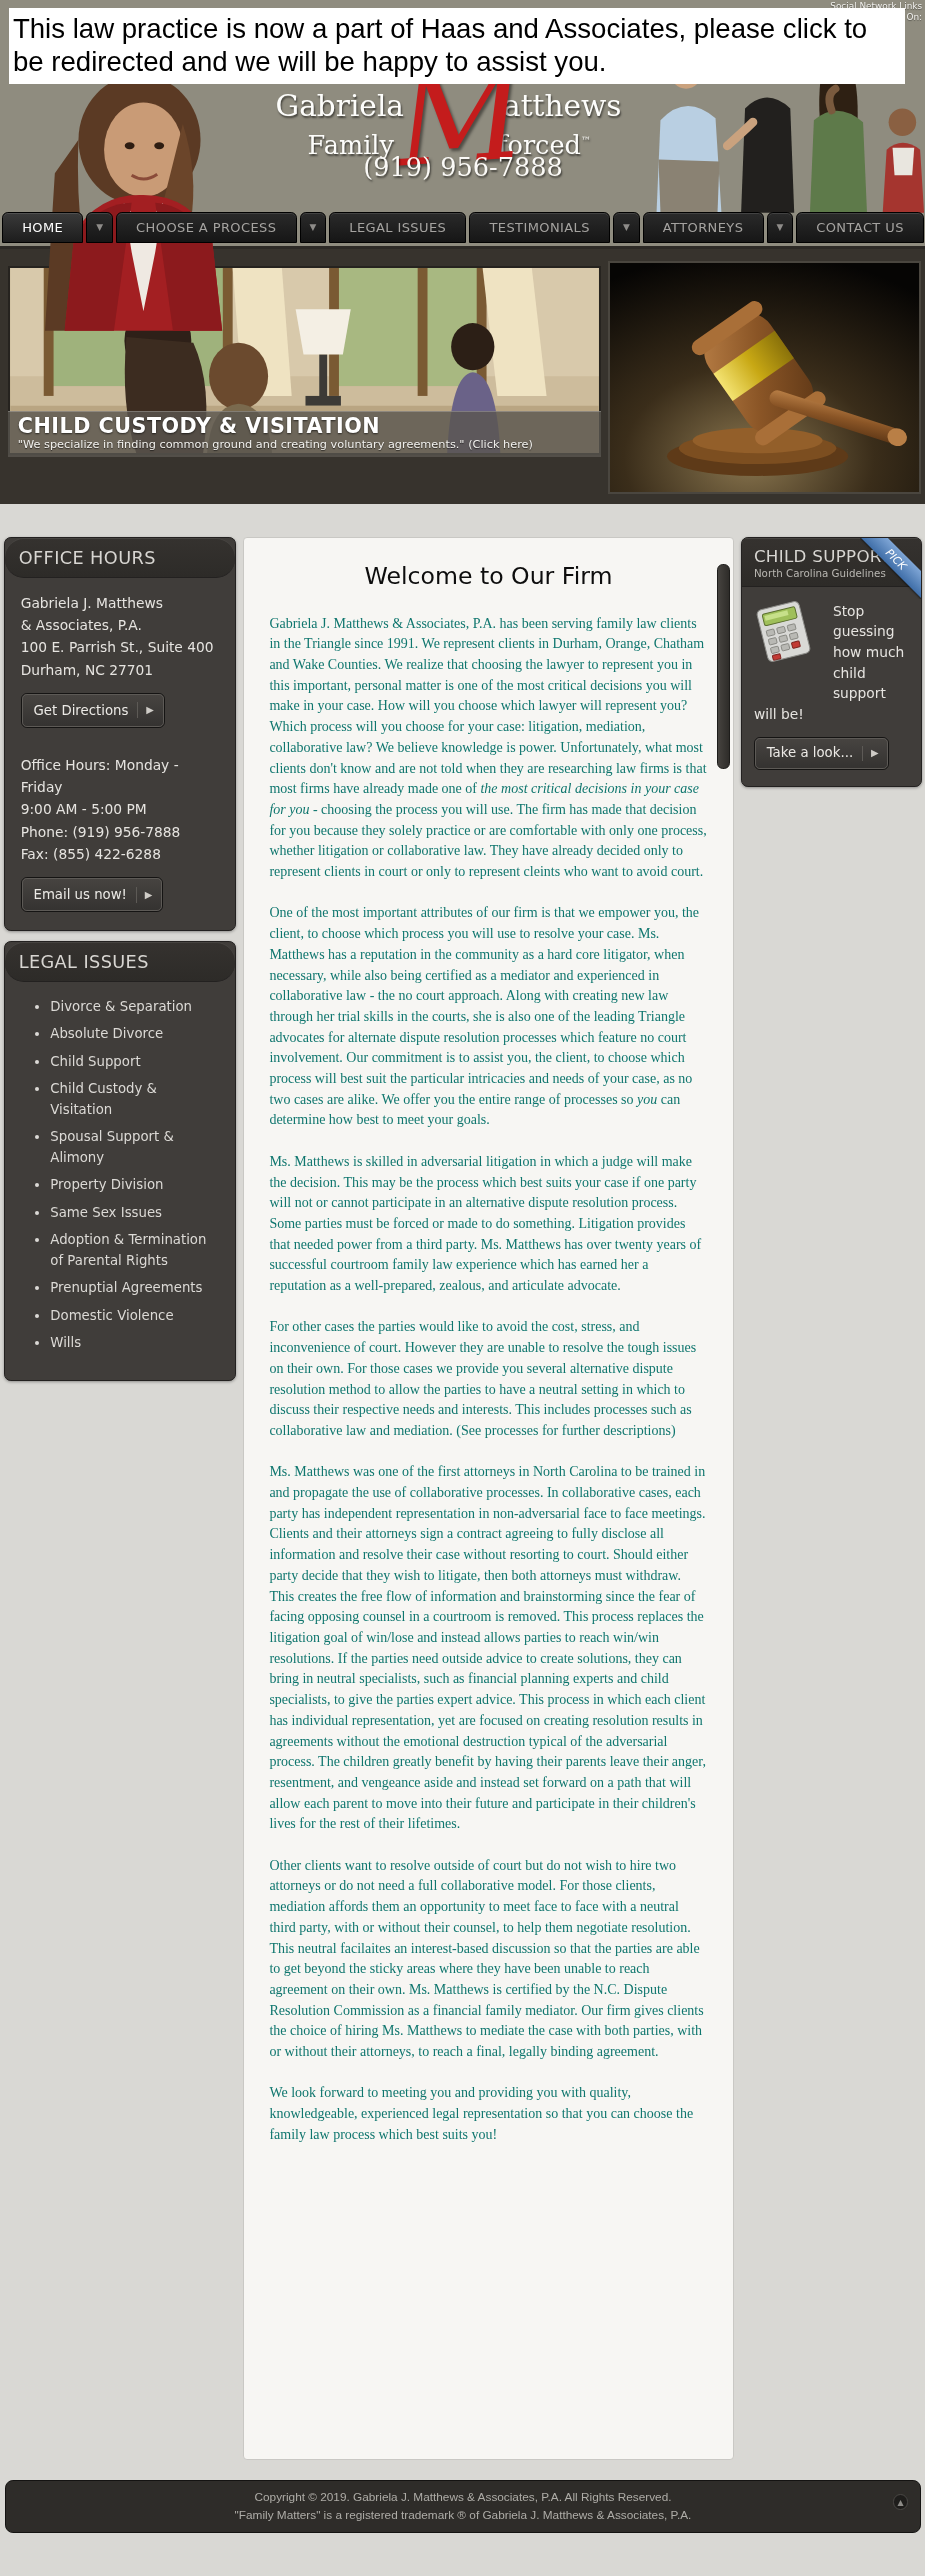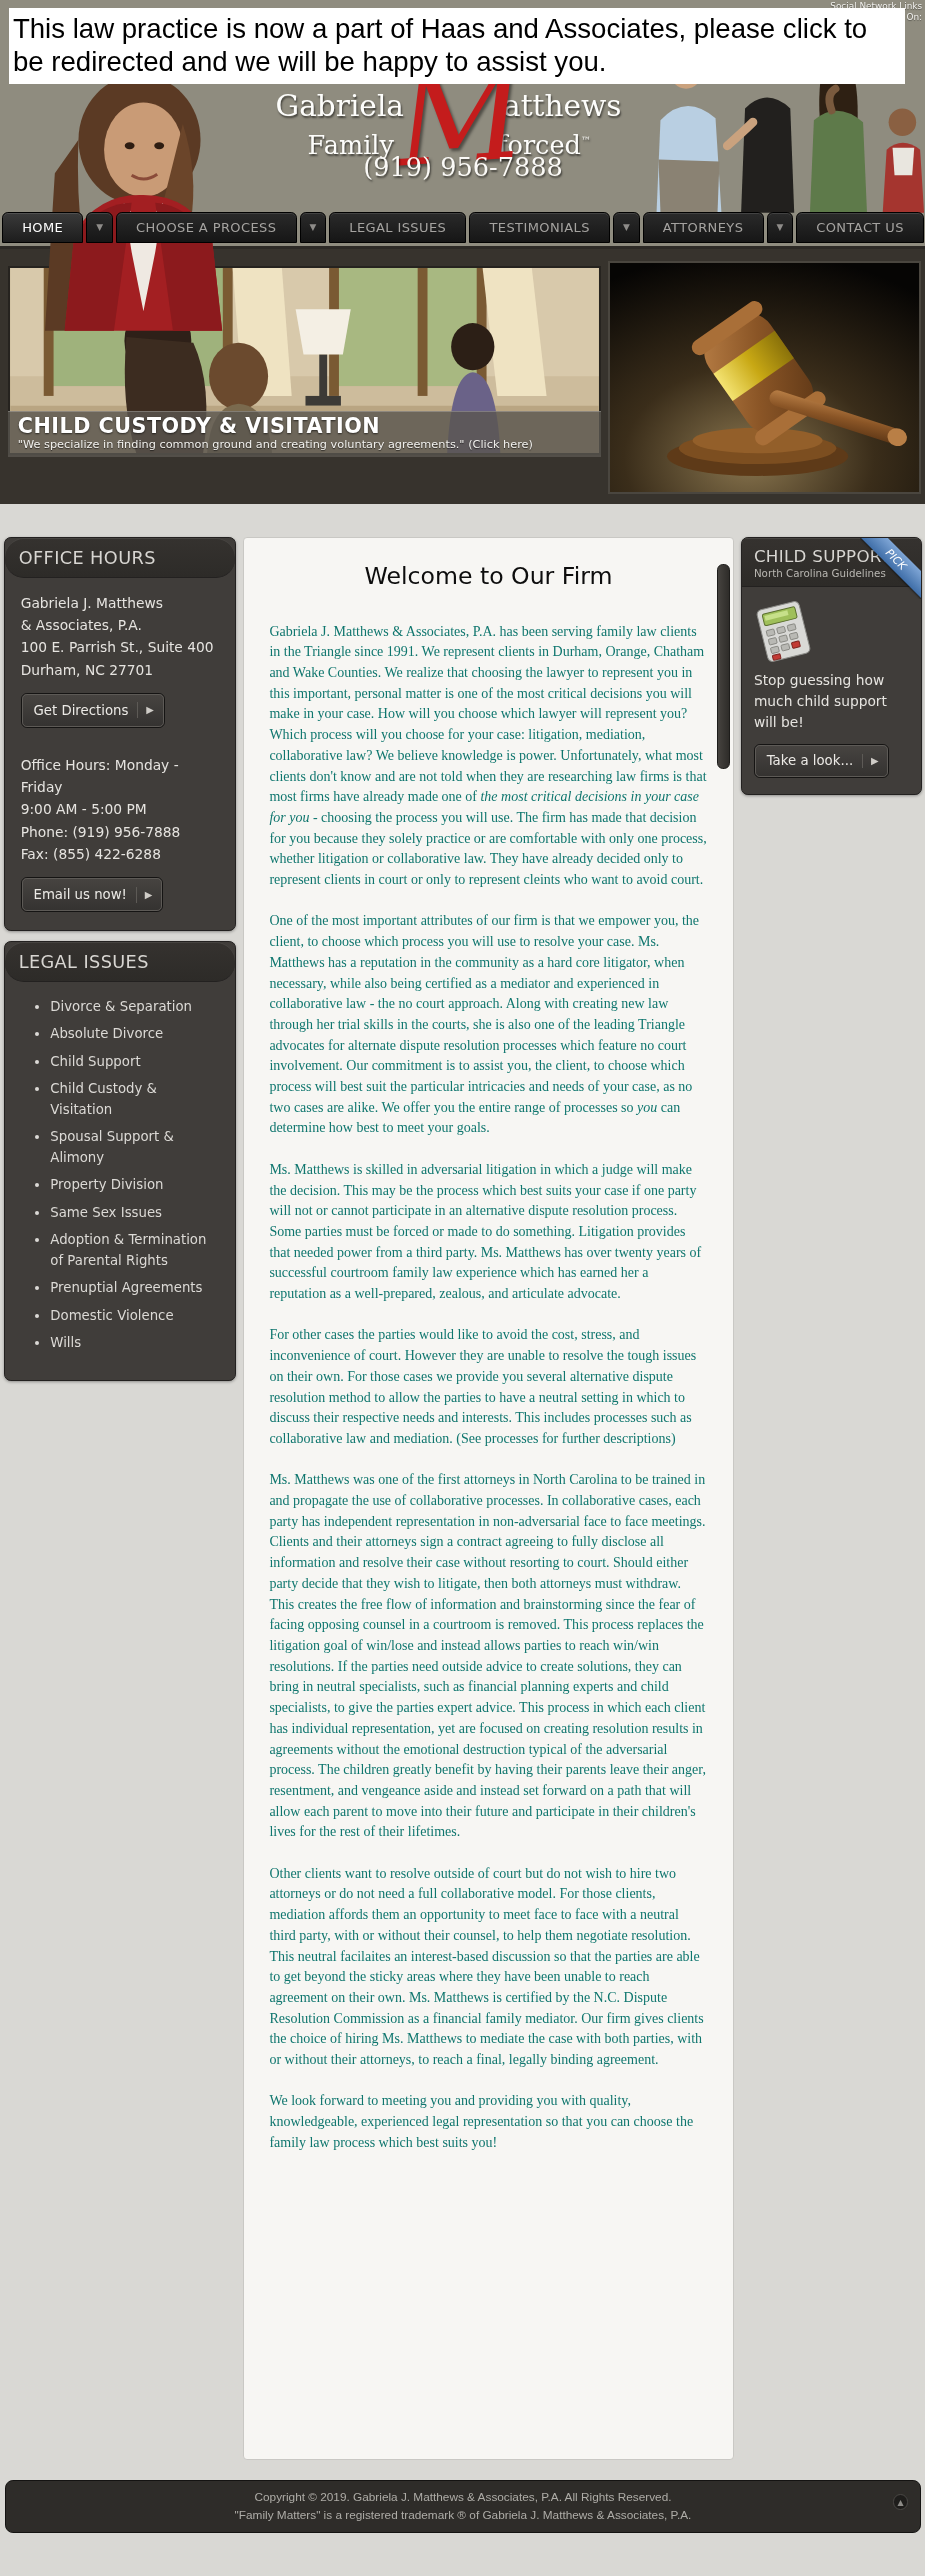--- a/index.html
+++ b/index.html
@@ -53,34 +53,34 @@
   .side-btn { display:inline-flex; align-items:center; margin-top:11.8px; background:linear-gradient(#474441,#343230); border:1px solid #151413; outline:1px solid #5d5a56; outline-offset:-2px; border-radius:5.9px; padding:5.9px 9.9px 5.9px 11.8px; color:#eceae6; font-size:13.3px; cursor:pointer; }
   .side-btn .btn-arrow { margin-left:8.9px; padding-left:7.9px; border-left:1px solid #5d5a56; color:#cfccc7; font-size:9.9px; }
 
   .hours-block { margin-top:25.6px; }
 
   .issues-list { list-style:disc; margin:5.9px 0 7.9px 29.6px; color:#dcdad6; font-size:13.3px; line-height:1.55; }
   .issues-list li { margin:6.9px 0; cursor:pointer; }
 
   
   .content-box { position:relative; background:#f7f6f3; border:1px solid #c9c8c4; border-radius:3.9px; min-height:1923px; padding:23.6px 25.6px 29.6px 25.6px; }
-  .content-title { text-align:center; font-size:23.6px; color:#0d0d0d; margin-bottom:32px; }
+  .content-title { text-align:center; font-size:23.6px; color:#0d0d0d; margin-bottom:24px; }
   .content-box p { font-size:14px; line-height:20.7px; color:#0f766e; margin:0 0 20.7px 0;font-family:Liberation Serif, serif; }
   .content-box p:last-child { margin-bottom:0; }
   .scrollbar-thumb { position:absolute; top:25.6px; right:3px; width:12.8px; height:205px; background:linear-gradient(90deg,#46433f,#2e2c29); border:1px solid #1d1c1a; border-radius:5.9px; cursor:grab; }
 
   
   .cs-box { position:relative; }
   .cs-header { position:relative; background:linear-gradient(#35322f,#2d2b28); border-bottom:1px solid #232120; box-shadow:inset 0 1px 0 rgba(255,255,255,.09); padding:7.9px 11.8px 6.9px 11.8px; }
   .cs-title { color:#d8d6d2; font-size:16.7px; letter-spacing:0.3px; }
   .cs-sub { color:#b9b7b2; font-size:10.3px; margin-top:1px; }
   .ribbon-corner { position:absolute; top:0; right:0; width:61px; height:61px; overflow:hidden; pointer-events:none; }
   .ribbon { position:absolute; top:11.8px; right:-21.7px; width:94px; transform:rotate(45deg); background:linear-gradient(#7fa6d6,#3f6ea8); color:#fff; font-size:10.8px; font-style:italic; text-align:center; padding:3px 0; box-shadow:0 1px 2px rgba(0,0,0,.5); }
   .cs-body { padding:13.8px 11.8px 15.8px 11.8px; color:#e6e4e0; font-size:13.8px; line-height:1.5; }
-  .cs-flex { display:flex; gap:3px;flex-direction:column; }
+  .cs-flex { display:flex; gap:18px; }
   .calc-icon { flex:0 0 61px; }
   .cs-text { flex:1; }
 
   
   .footer { position:relative; margin:19.7px 4.9px 0 4.9px; background:#2e2c29; border:1px solid #141312; border-radius:7.9px; height:53px; display:flex; flex-direction:column; align-items:center; justify-content:center; gap:3.9px; }
   .footer-line { color:#aeaca7; font-size:11.8px; font-family:"Liberation Sans", sans-serif; }
   .to-top { position:absolute; right:11.8px; top:13.8px; width:15.8px; height:15.8px; border-radius:50%; background:#1e1d1b; border:1px solid #4a4845; color:#8d8b87; font-size:7.9px; display:flex; align-items:center; justify-content:center; cursor:pointer; }
 </style>
 </head>
 <body>

